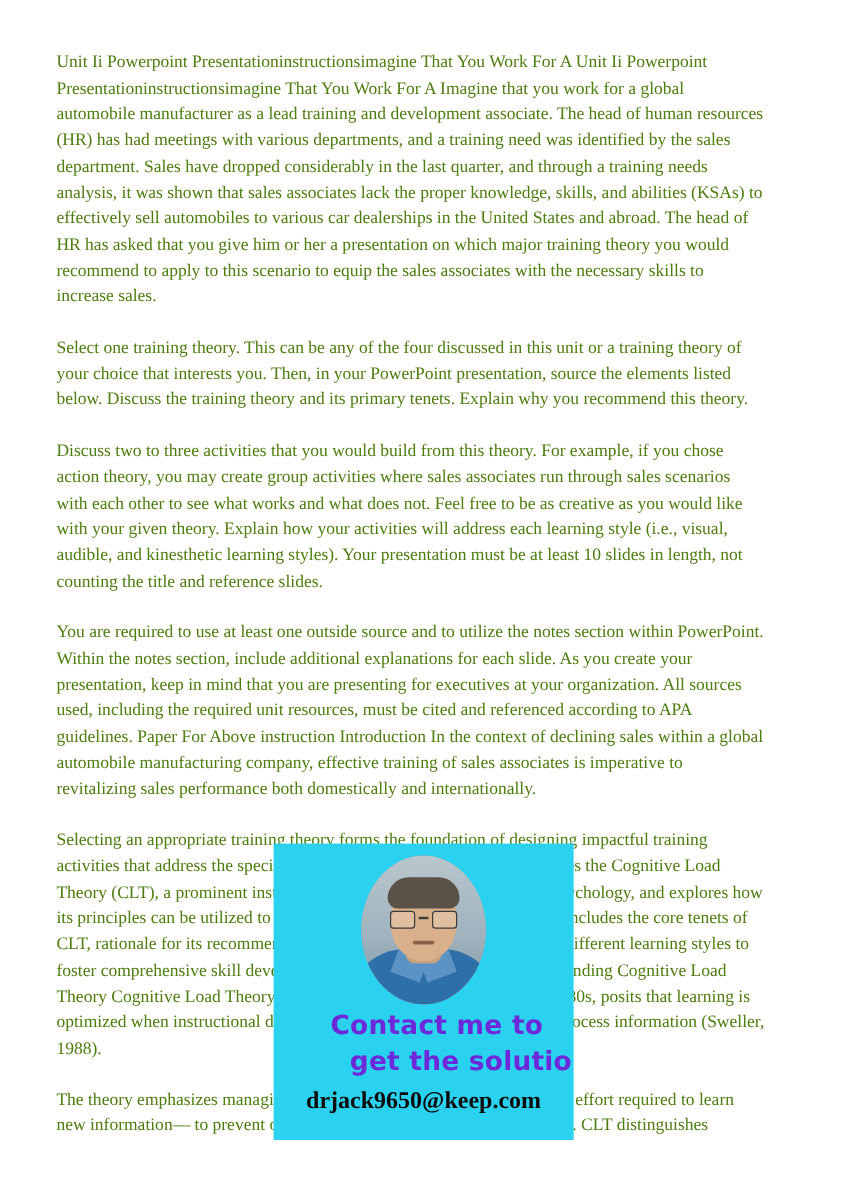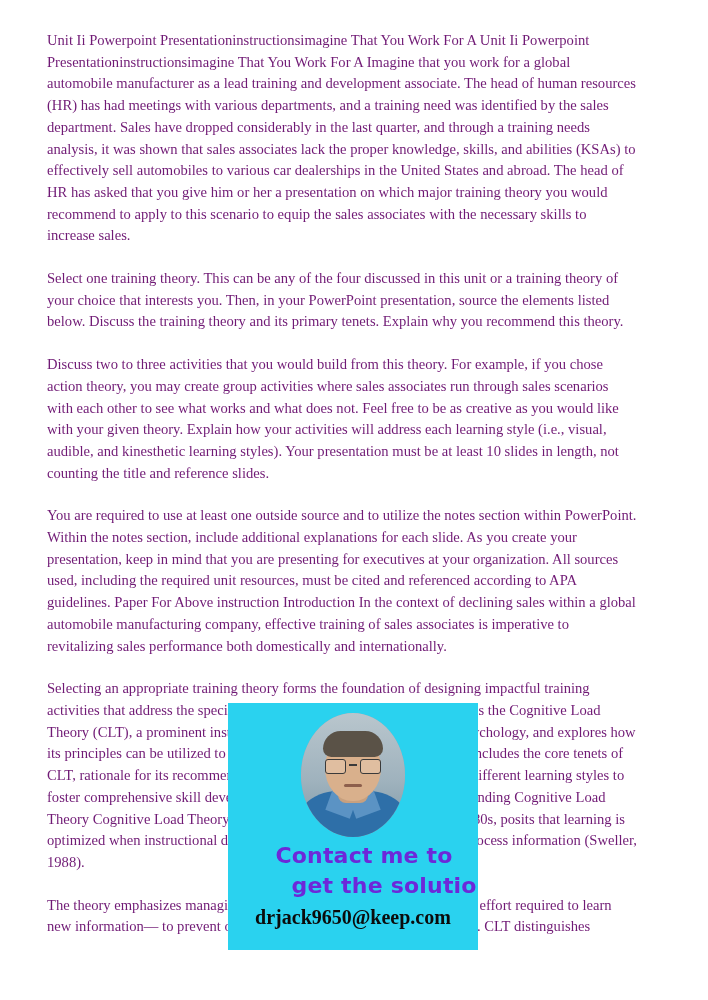--- a/index.html
+++ b/index.html
@@ -23,23 +23,23 @@
   }
   .doc-body {
     position: absolute;
     left: 47px;
     top: 30px;
     width: 590px;
   }
   .para {
     font-size: 14.6px;
     line-height: 21.7px;
-    color: #701a75;
+    color: #4d7c0f;
     text-align: left;
-    margin: 0 0 21px 0;
+    margin: 12px 0 21px 0;
     font-family: "Liberation Serif", serif;
   }
   .para:last-child { margin-bottom: 0; }
 
   
   .overlay-card {
     position: absolute;
     left: 228px;
     top: 703px;
     width: 250px;

